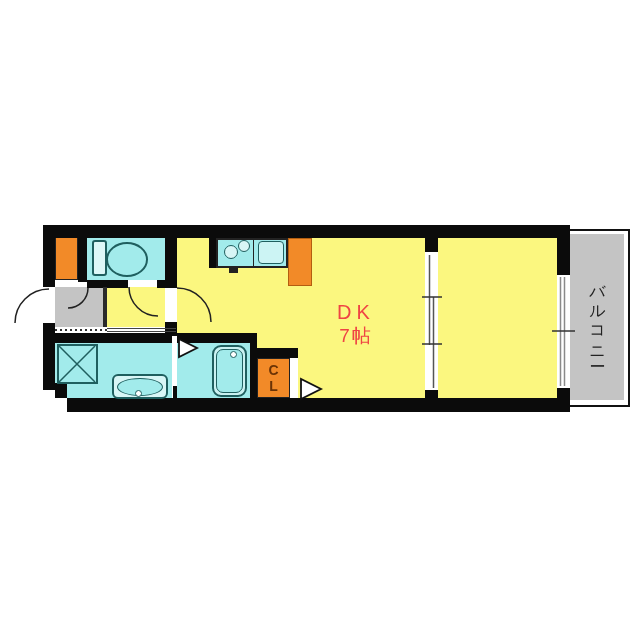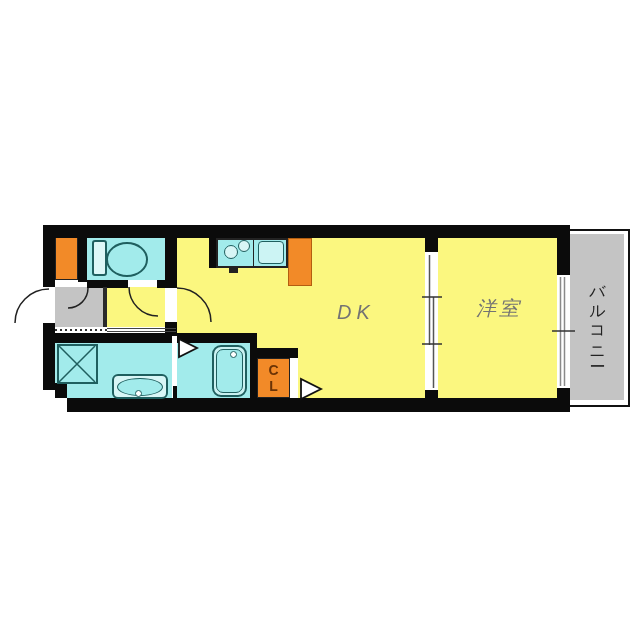--- a/index.html
+++ b/index.html
@@ -10,21 +10,21 @@
   .abs{position:absolute;}
   .wall{position:absolute;background:var(--wall,#0b0b0b);}
   .thinwall{position:absolute;background:#2a2a2a;}
   .floor{position:absolute;}
   .yellow{background:var(--room-yellow,#fbf77f);}
   .cyan{background:var(--wet-cyan,#a2ebeb);}
   .gray{background:var(--entry-gray,#c4c4c4);}
   .orange{background:var(--accent-orange,#f28a28);}
   .white{background:#ffffff;}
   .fixture{position:absolute;box-sizing:border-box;border:2px solid #1f5f5f;background:#d8f6f6;}
-  .label{position:absolute;color:#737373;text-align:center;line-height:23px;font-size:20px;white-space:nowrap;font-style:italic;}
+  .label{position:absolute;color:#ef4444;text-align:center;line-height:23px;font-size:20px;white-space:nowrap;}
   .label .size{font-size:19px;}
   .cl-label{
     position:absolute;inset:0;display:flex;flex-direction:column;align-items:center;justify-content:center;
     font-size:14px;font-weight:700;line-height:16px;color:#6b3305;letter-spacing:0;
   }
   .balcony-label{
     position:absolute;left:0;top:0;width:100%;height:100%;
     display:flex;align-items:center;justify-content:center;
     writing-mode:vertical-rl;text-orientation:upright;
     font-size:16px;color:#222;letter-spacing:3px;
@@ -119,18 +119,18 @@
     <path d="M422,297 H442 M422,344 H442" stroke="#333" stroke-width="1.5"></path>
     <path d="M560.5,277 V386 M564.5,277 V386" stroke="#8a8a8a" stroke-width="1.5"></path>
     <path d="M552,331 H575" stroke="#333" stroke-width="1.5"></path>
     <path d="M107,328.5 H176 M107,331.5 H176" stroke="#444" stroke-width="1"></path>
     <polygon points="179,339 179,357 197,348" fill="#fff" stroke="#111" stroke-width="1.8"></polygon>
     <polygon points="301,379 301,399 321,389" fill="#fff" stroke="#111" stroke-width="1.8"></polygon>
   </svg>
 
   <div class="label" style="left:316px;top:301px;width:80px;">
     <div style="letter-spacing:5px;">DK</div>
+    <div class="size" style="letter-spacing:2px;">7帖</div>
   </div>
   <div class="label" style="left:443px;top:297px;width:112px;">
-    <div style="letter-spacing:3px;">洋室</div>
   </div>
 
 </div>
 
 </body></html>

